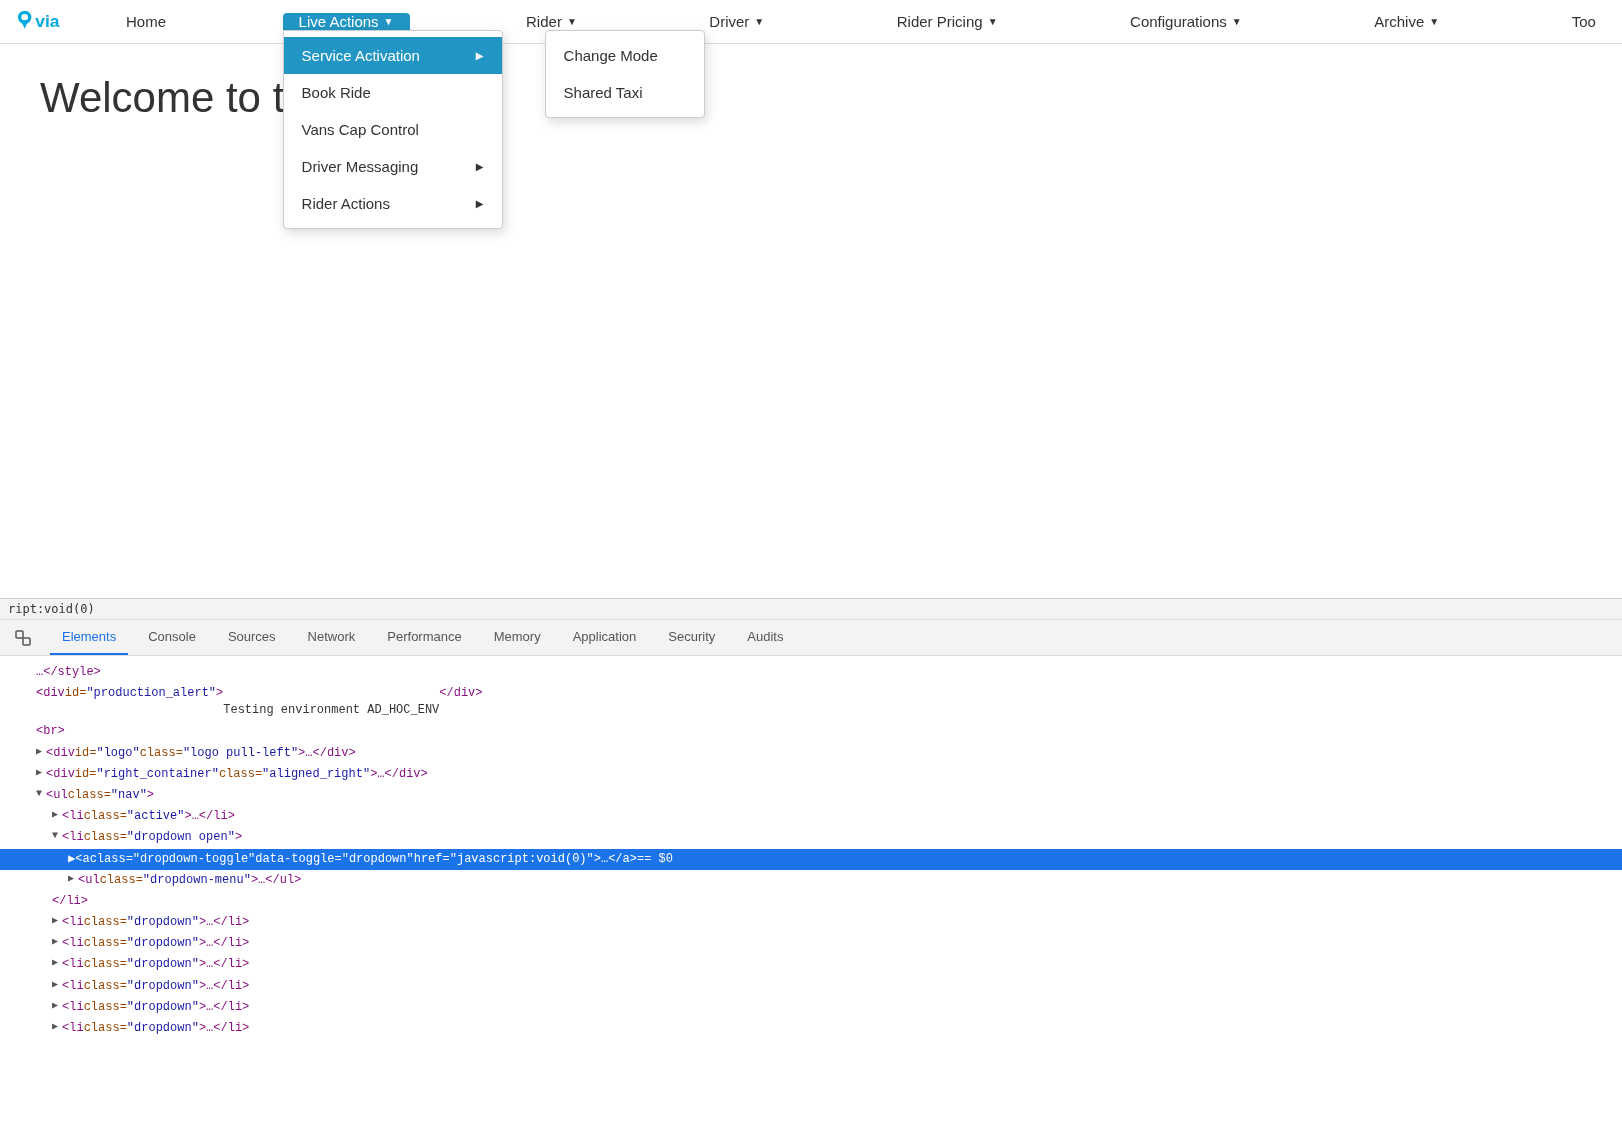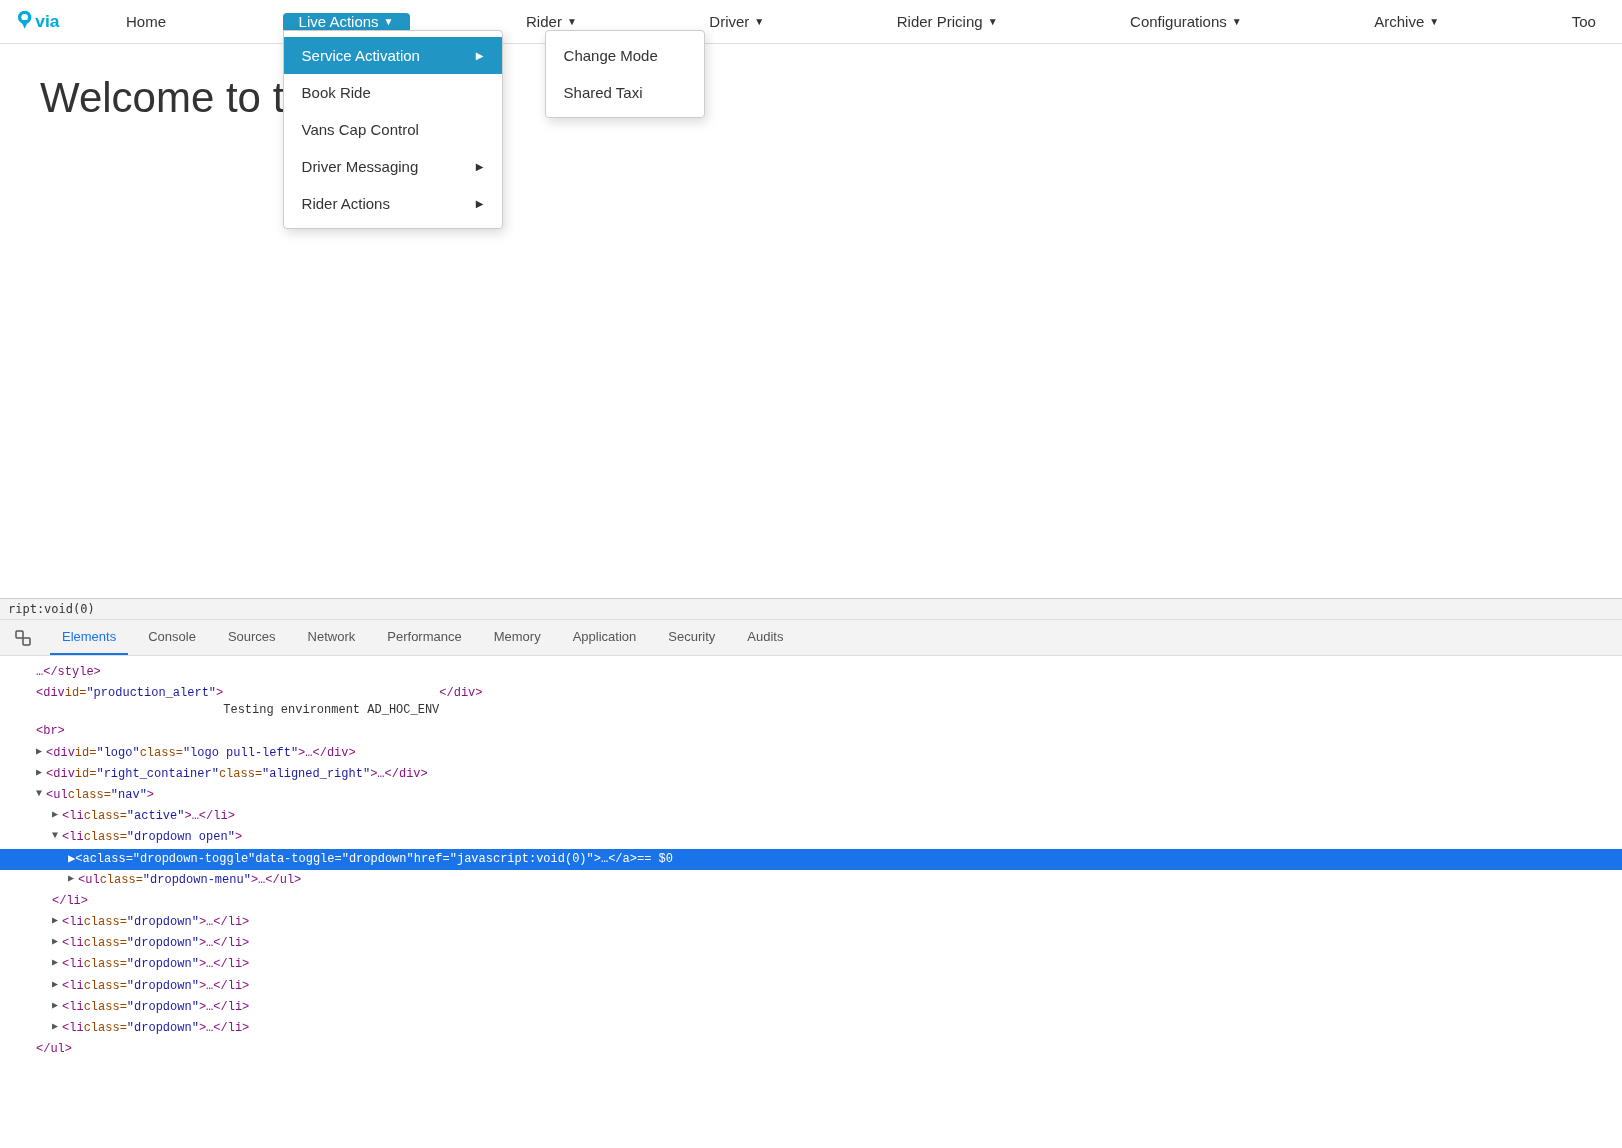--- a/index.html
+++ b/index.html
@@ -487,18 +487,15 @@
     </div>
 
     <div class="devtools-line indent2">
       <span class="dt-expand">▶</span>
       <span class="dt-tag">&lt;li </span>
         <span class="dt-attr-name">class=</span>
         <span class="dt-attr-value">"dropdown"</span>
         <span class="dt-tag">&gt;…&lt;/li&gt;</span>
     </div>
 
-    <div class="devtools-line indent1">
-      <span class="dt-tag">&lt;/ul&gt;</span>
-    </div>
 
   </div>
 </div>
 
 </body></html>

